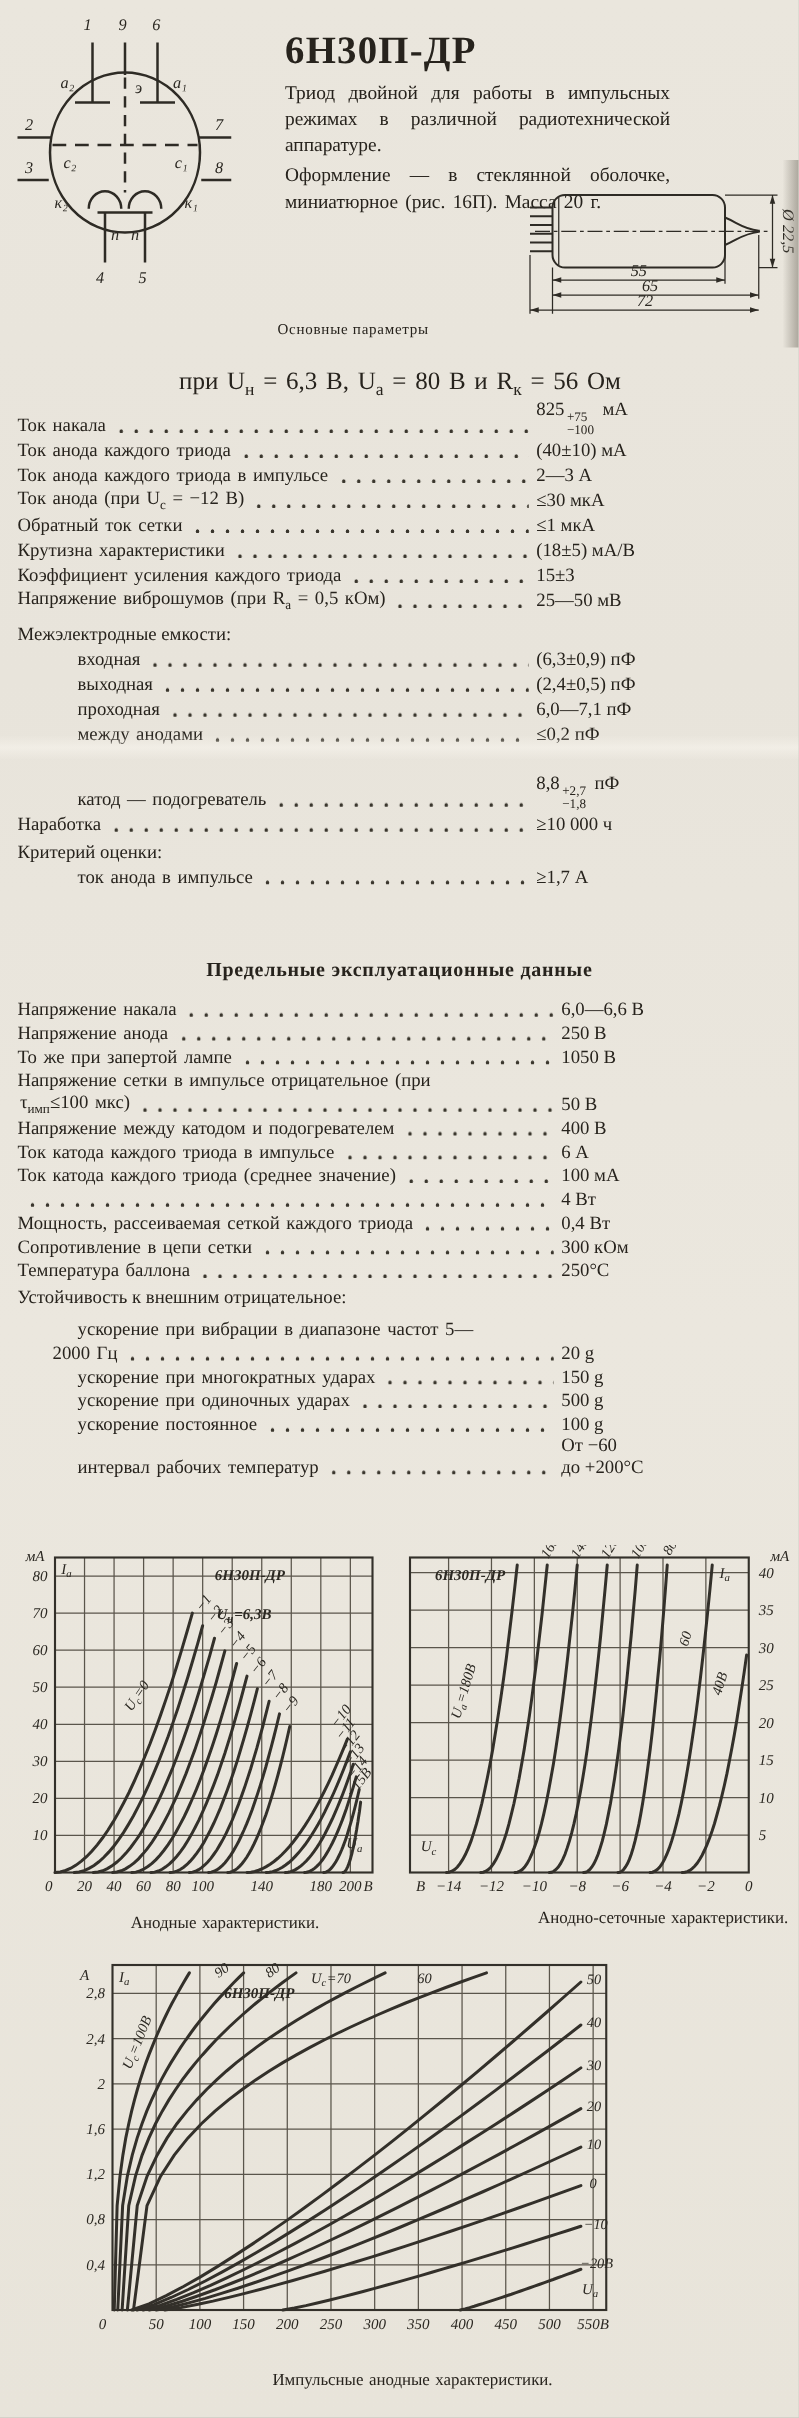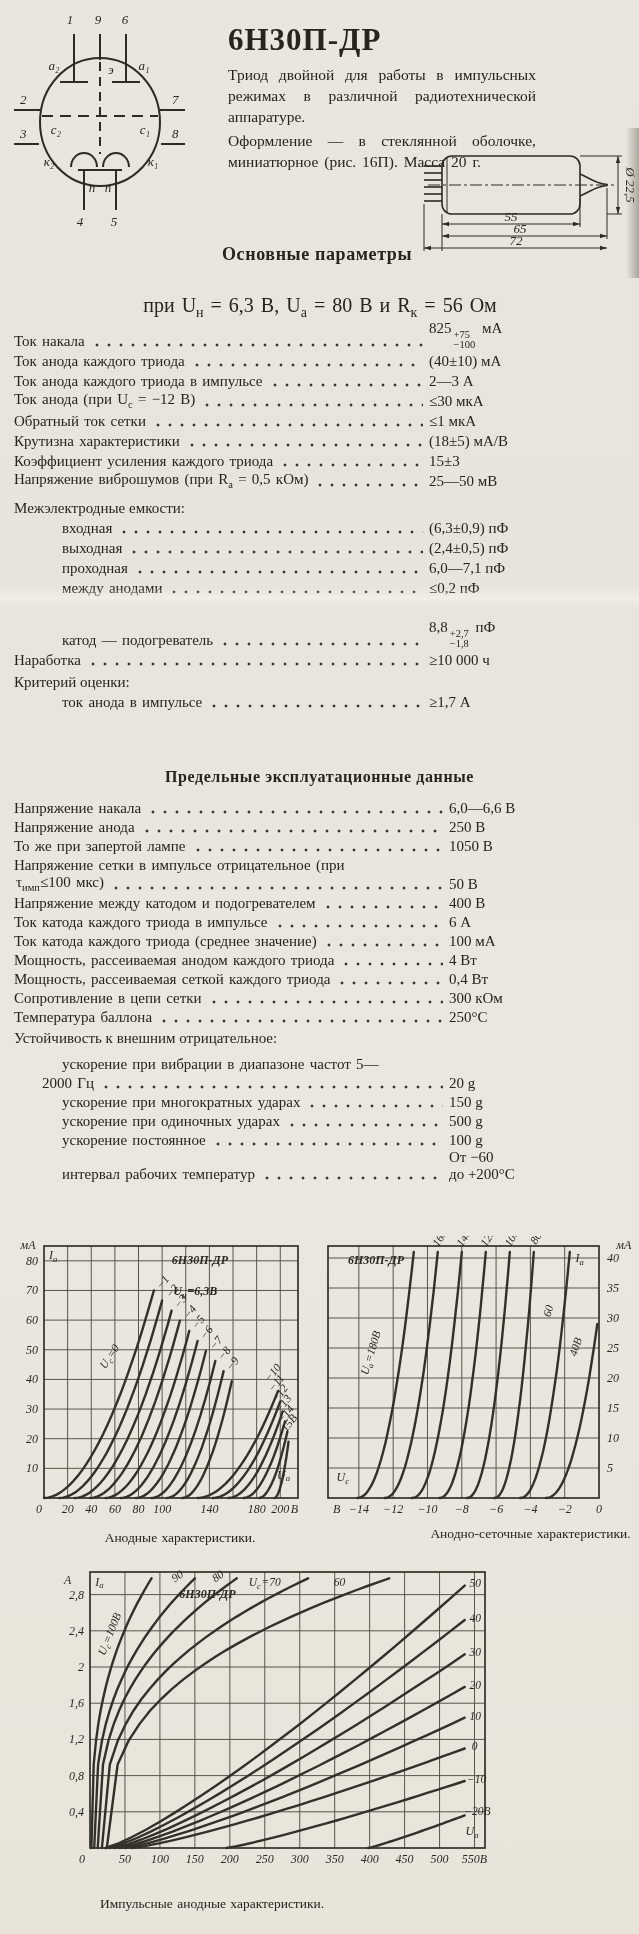--- a/index.html
+++ b/index.html
@@ -4,21 +4,21 @@
 <style>
   html,body{margin:0;padding:0;background:#cfccc4}
   .page{position:relative;width:639px;height:1934px;margin:0 auto;overflow:hidden;
     background:linear-gradient(180deg,#eae6dd 0%,#e8e4db 28%,#ebe7de 55%,#e8e4da 100%);
     font-family:"Liberation Serif","DejaVu Serif",serif;color:#27231d}
   .abs{position:absolute}
   
   #title{left:228px;top:22px;font-size:31px;font-weight:bold;letter-spacing:1px}
   #para1{left:228px;top:64px;width:308px;font-size:15.5px;line-height:21px;text-align:justify;word-spacing:2px;margin:0}
   #para2{left:228px;top:130px;width:308px;font-size:15.5px;line-height:21px;text-align:justify;word-spacing:2px;margin:0}
-  #h-main{left:222px;top:244px;font-size:18px;font-weight:bold;letter-spacing:.6px}
+  #h-main{left:222px;top:256px;font-size:12px;font-weight:normal;letter-spacing:.6px}
   #cond{left:10px;top:294px;width:620px;text-align:center;font-size:20px;word-spacing:2px}
   
   .rows{position:absolute;left:14px;width:611px;font-size:15px}
   #rows-main{top:320px}
   #h-limits{left:0;top:768px;width:639px;text-align:center;font-size:16px;font-weight:bold;letter-spacing:.6px}
   #rows-limits{top:798px}
   #h-stab{left:14px;top:1030px;font-size:15px}
   #rows-stab{top:1054px}
   .prow{display:flex;align-items:flex-end;min-height:20px}
   #rows-limits .prow,#rows-stab .prow{min-height:19px}
@@ -49,21 +49,21 @@
   #chart2{left:28px;top:1560px}
   .chart svg{font-family:"Liberation Serif","DejaVu Serif",serif}
   .chart .grid line{stroke:#5a554b;stroke-width:1}
   .chart .frame{fill:none;stroke:#33302a;stroke-width:1.7}
   .chart .curves path{fill:none;stroke:#33302a;stroke-width:2.4;stroke-linecap:round}
   .chart text{fill:#2b2822;font-style:italic;font-size:12px}
   .chart .cl{font-size:11.5px}
   .cap{position:absolute;font-size:13.5px;word-spacing:1px}
   #cap-left{left:55px;top:1530px;width:250px;text-align:center}
   #cap-right{left:428px;top:1526px;width:205px;text-align:center}
-  #cap-bottom{left:100px;top:1896px;width:440px;}
+  #cap-bottom{left:110px;top:1896px;width:440px;text-align:center}
   
   #edge{right:0;top:128px;width:13px;height:150px;background:linear-gradient(90deg,rgba(110,104,93,0),rgba(110,104,93,.5))}
   #seam{left:0;top:588px;width:639px;height:20px;background:linear-gradient(rgba(255,255,255,0),rgba(250,247,240,.5) 50%,rgba(255,255,255,0))}
   sub{font-size:70%}
 </style>
 </head>
 <body>
 
 <div class="page">
 
@@ -282,21 +282,20 @@
         <span class="lbl">Ток катода каждого триода в импульсе</span>
         <span class="lead"></span>
         <span class="val">6 А</span>
       </div>
       <div class="prow">
         <span class="lbl">Ток катода каждого триода (среднее значение)</span>
         <span class="lead"></span>
         <span class="val">100 мА</span>
       </div>
       <div class="prow">
-        <span class="lbl">Мощность, рассеиваемая анодом каждого триода</span>
         <span class="lead"></span>
         <span class="val">4 Вт</span>
       </div>
       <div class="prow">
         <span class="lbl">Мощность, рассеиваемая сеткой каждого триода</span>
         <span class="lead"></span>
         <span class="val">0,4 Вт</span>
       </div>
       <div class="prow">
         <span class="lbl">Сопротивление в цепи сетки</span>

